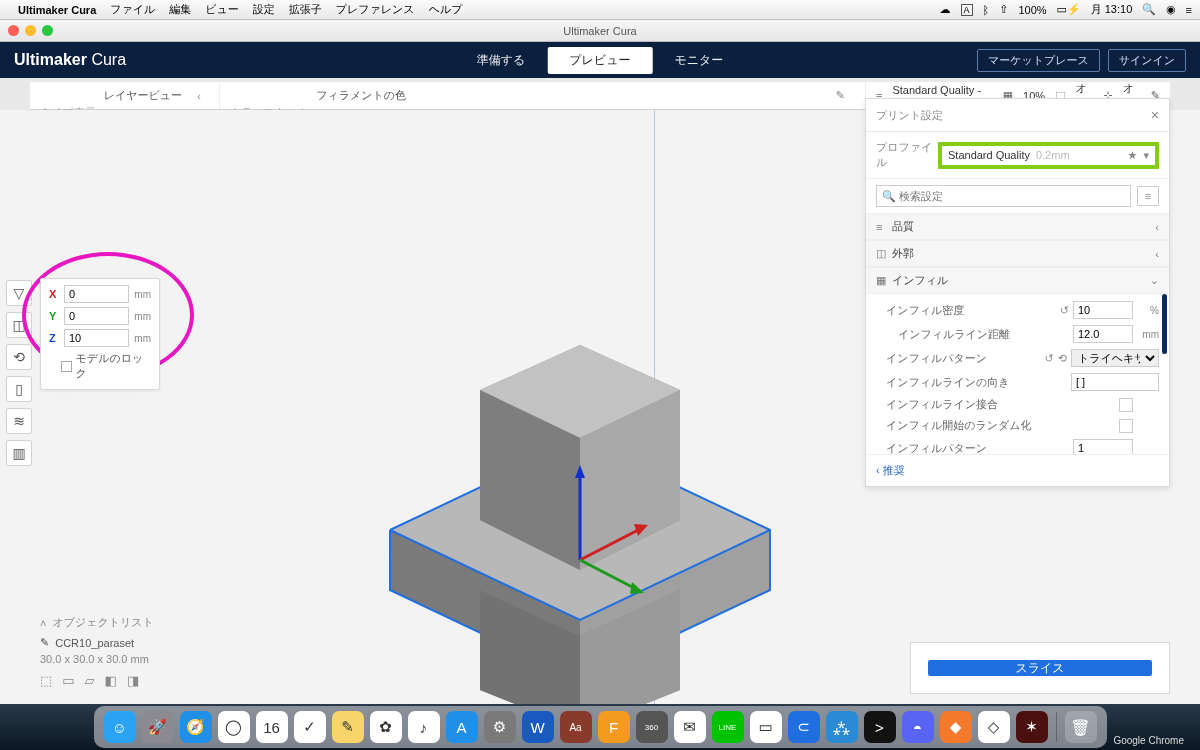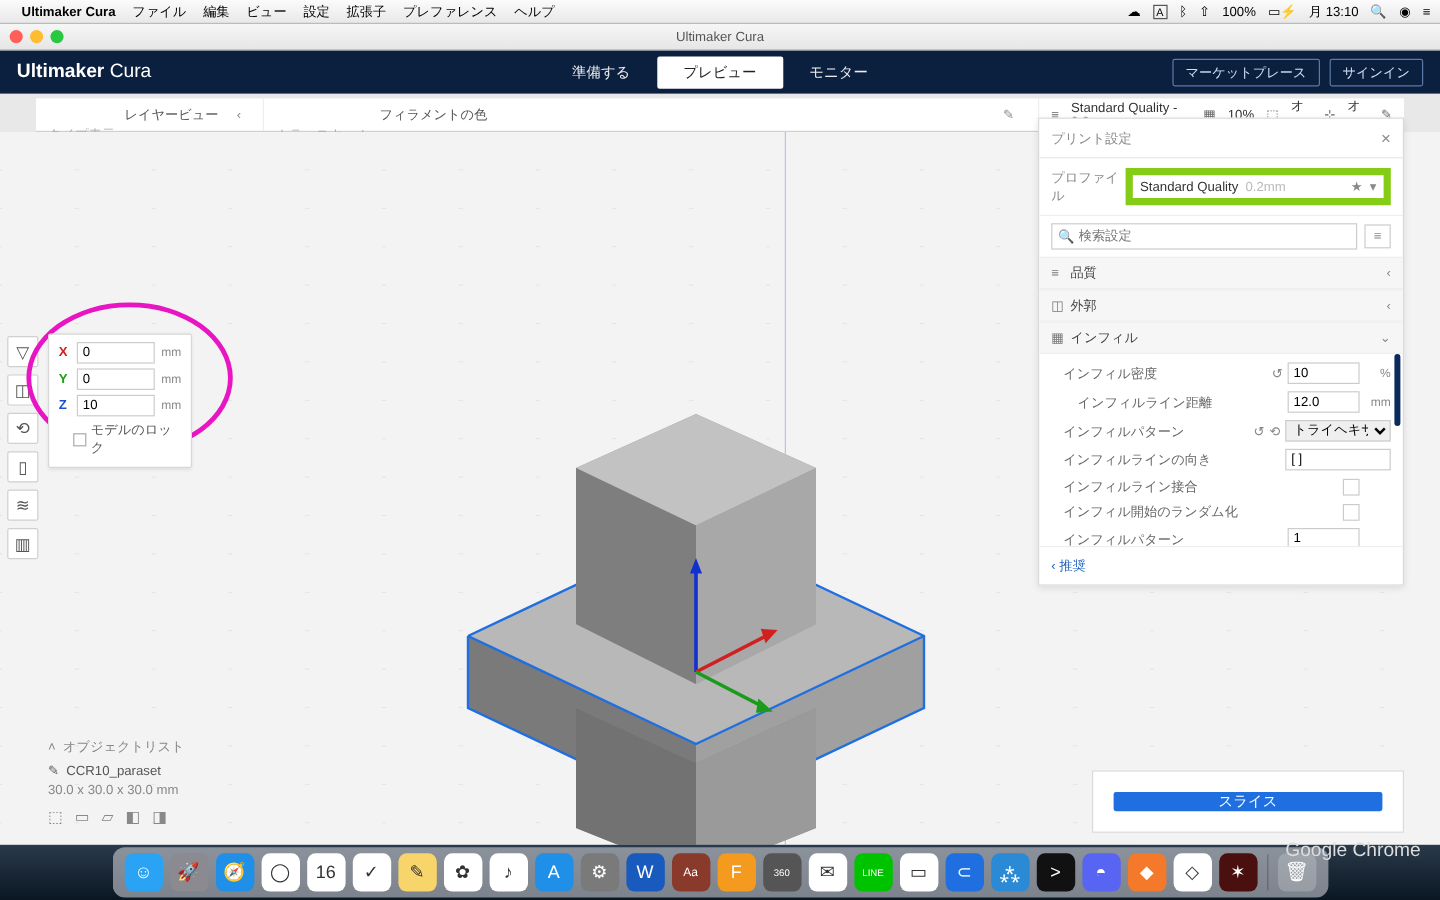--- a/index.html
+++ b/index.html
@@ -76,21 +76,21 @@
 .objlist .item { display:flex; align-items:center; gap:6px; margin-bottom:4px; color:#555; }
 .objlist .dims { color:#888; margin-bottom:8px; }
 .objlist .mini { display:flex; gap:10px; color:#888; font-size:13px; }
 
 
 .settings { position:absolute; right:30px; top:98px; width:305px; background:#fff; border:1px solid #dadada; box-shadow:0 2px 6px rgba(0,0,0,0.1); font-size:11px; color:#444; }
 .settings .shdr { display:flex; align-items:center; padding:8px 10px; border-bottom:1px solid #e8e8e8; color:#888; }
 .settings .shdr .x { margin-left:auto; color:#888; cursor:pointer; font-size:14px; }
 .settings .profrow { display:flex; align-items:center; padding:8px 10px; border-bottom:1px solid #eee; }
 .settings .profrow .plabel{ color:#888; width:62px; }
-.settings .profrow .pselect { flex:1; border:6px solid #84cc16; padding:3px 6px; display:flex; align-items:center; color:#333; }
+.settings .profrow .pselect { flex:1; border:4px solid #84cc16; padding:3px 6px; display:flex; align-items:center; color:#333; }
 .settings .profrow .pselect .dim { color:#bbb; margin-left:6px; }
 .settings .profrow .pselect .star { margin-left:auto; color:#888; }
 .settings .search { margin:6px 10px; display:flex; align-items:center; }
 .settings .search input { flex:1; border:1px solid #ccc; padding:4px 6px 4px 22px; font-size:11px; color:#999; background:#fff; }
 .settings .search .sicon { position:absolute; margin-left:6px; color:#aaa; pointer-events:none; }
 .settings .ham { width:22px; text-align:center; color:#888; margin-left:6px; border:1px solid #ccc; padding:3px 0; cursor:pointer; }
 .settings .cat { display:flex; align-items:center; padding:5px 10px; background:#f6f6f6; border-top:1px solid #eee; border-bottom:1px solid #eee; cursor:pointer; }
 .settings .cat .cicon { width:16px; color:#777; }
 .settings .cat .carr { margin-left:auto; color:#888; }
 .settings .body { padding:4px 10px 8px 10px; max-height:160px; overflow:hidden; position:relative; }
@@ -108,21 +108,21 @@
 
 
 .slice-wrap { position:absolute; right:30px; bottom:56px; width:260px; height:52px; background:#fff; border:1px solid #dadada; display:flex; align-items:center; justify-content:center; padding:17px;margin-top:35px; }
 .slice-btn { flex:1; height:100%; background:#1f6fe0; color:#fff; display:flex; align-items:center; justify-content:center; font-size:12px; border-radius:2px; cursor:pointer; }
 
 
 .dock-area { position:absolute; left:0; right:0; bottom:0; height:46px; display:flex; align-items:flex-end; background:linear-gradient(#2a3a4a,#0a1622); }
 .dock { margin:0 auto 2px auto; height:42px; background:rgba(220,220,225,0.55); border-radius:10px; padding:3px 10px; display:flex; align-items:center; gap:6px; backdrop-filter:blur(4px); }
 .dock .dicon { width:32px; height:32px; border-radius:7px; display:flex; align-items:center; justify-content:center; font-size:16px; color:#fff; cursor:pointer; }
 .dock .sep { width:1px; height:30px; background:rgba(0,0,0,0.25); margin:0 2px; }
-.dock-label { position:absolute; right:16px; bottom:32px; font-size:16px; color:#ddd; }
+.dock-label { position:absolute; right:16px; bottom:4px; font-size:10px; color:#ddd; }
 
 </style>
 </head>
 <body>
 
 <div class="menubar">
   <span class="apple"></span>
   <span class="mitem" style="font-weight:600">Ultimaker Cura</span>
   <span class="mitem">ファイル</span>
   <span class="mitem">編集</span>

